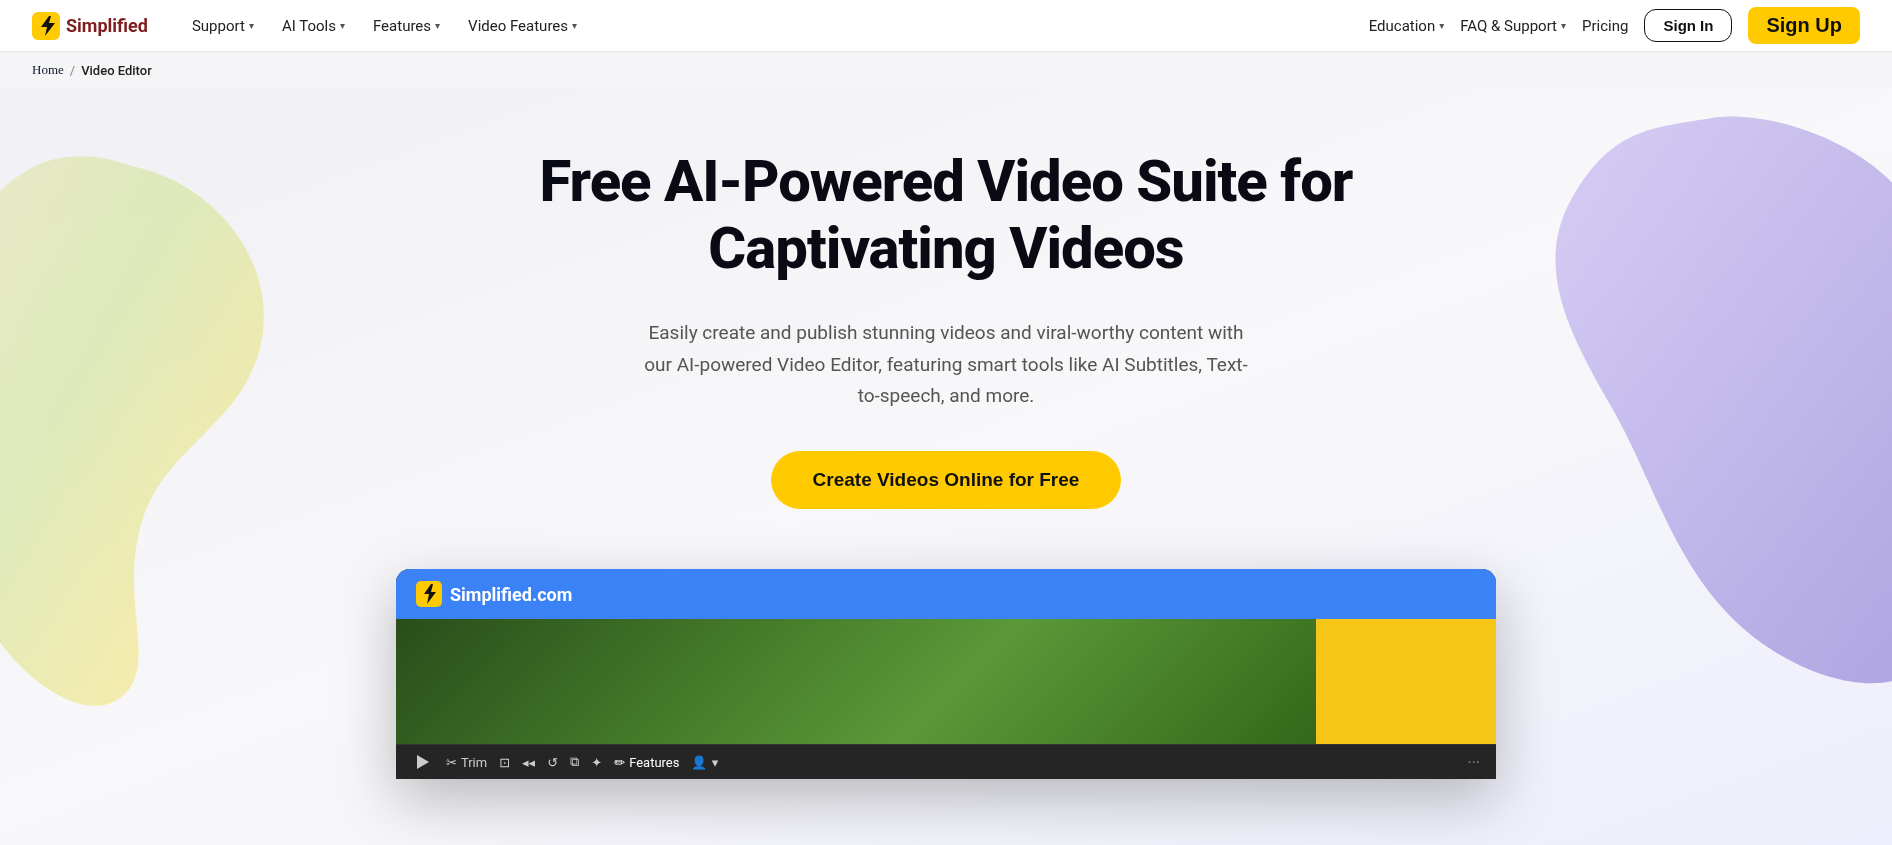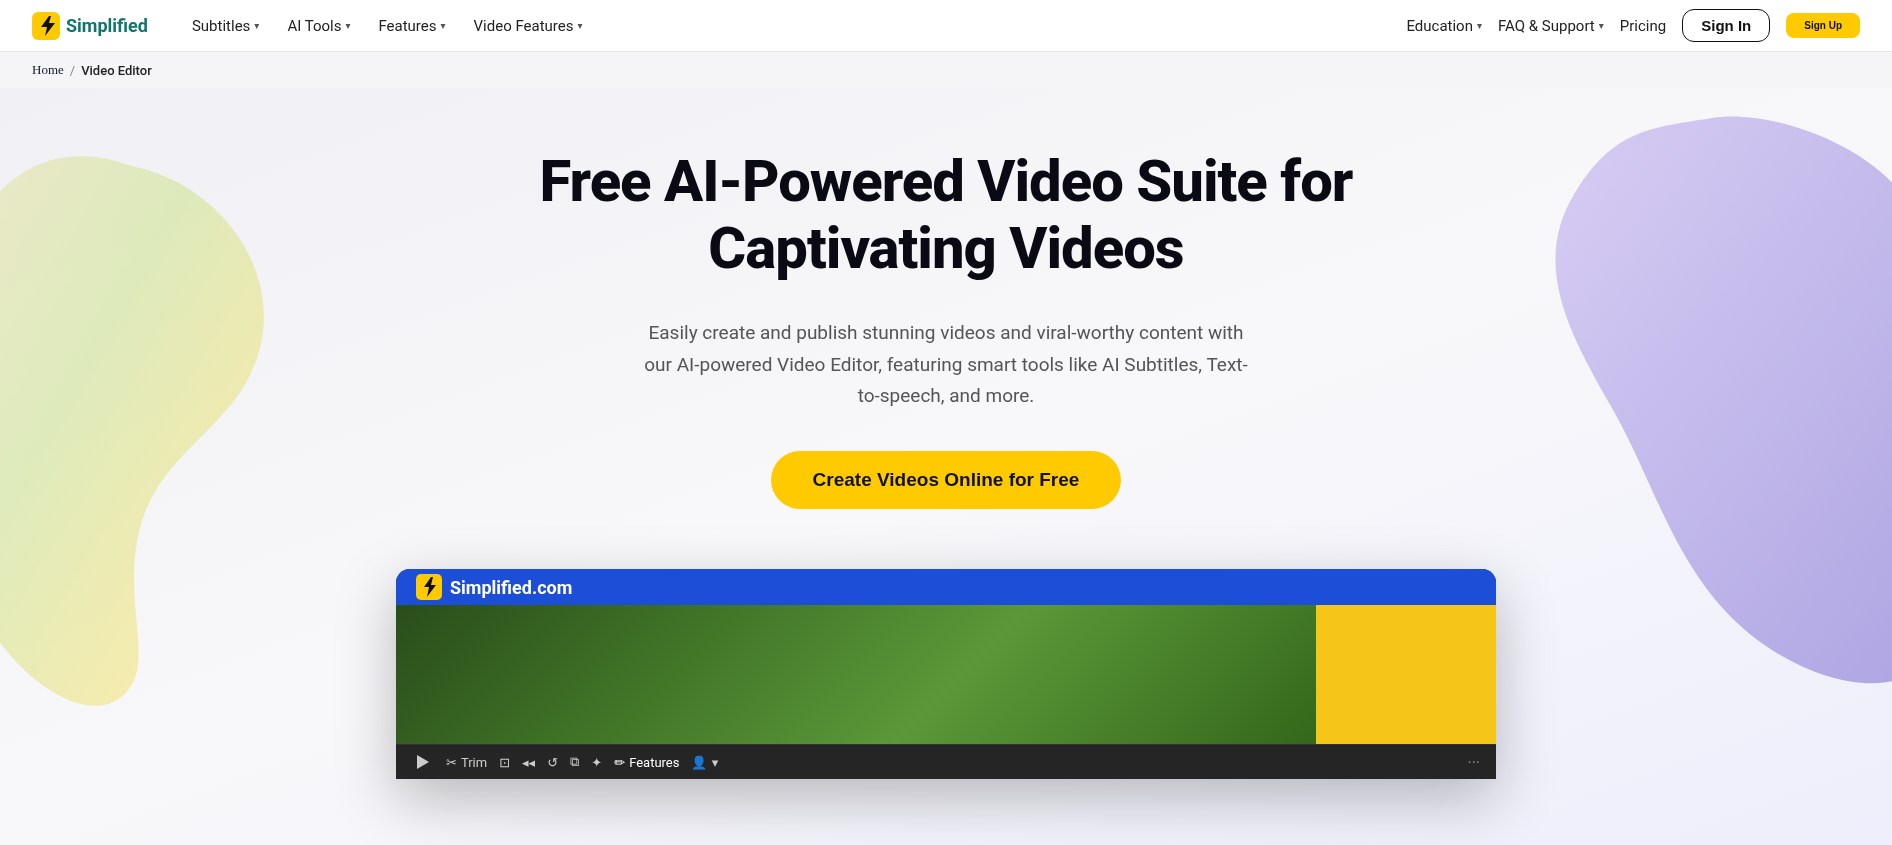--- a/index.html
+++ b/index.html
@@ -29,21 +29,21 @@
       margin-right: 32px;
       text-decoration: none;
     }
     .logo-icon {
       width: 28px;
       height: 28px;
     }
     .logo-text {
       font-size: 18px;
       font-weight: 700;
-      color: #0f766e;
+      color: #7f1d1d;
     }
     .nav-items {
       display: flex;
       align-items: center;
       gap: 4px;
       flex: 1;
     }
     .nav-item {
       display: flex;
       align-items: center;
@@ -82,21 +82,21 @@
       font-size: 15px;
       font-weight: 600;
       cursor: pointer;
       color: #111;
     }
     .btn-signup {
       padding: 7px 18px;
       border: none;
       border-radius: 8px;
       background: #FFCB00;
-      font-size: 10px;
+      font-size: 20px;
       font-weight: 700;
       cursor: pointer;
       color: #111;
     }
 
     
     .breadcrumb {
       padding: 10px 32px;
       display: flex;
       align-items: center;
@@ -190,22 +190,22 @@
       box-shadow: 0 20px 60px rgba(0,0,0,0.25);
     }
     .video-preview-inner {
       display: flex;
       flex-direction: column;
       height: 100%;
     }
     .video-preview-top {
       display: flex;
       align-items: flex-start;
-      padding: 5px 20px;
-      background: #1d4ed8;
+      padding: 12px 20px;
+      background: #3b82f6;
     }
     .video-brand {
       display: flex;
       align-items: center;
       gap: 8px;
     }
     .video-brand-logo {
       width: 26px;
       height: 26px;
     }
@@ -293,21 +293,21 @@
 
     <svg class="logo-icon" viewBox="0 0 28 28" fill="none">
       <rect width="28" height="28" rx="6" fill="#FFCB00"></rect>
       <path d="M17 4L9 15h6l-2 9 10-13h-6l2-7z" fill="#111"></path>
     </svg>
     <span class="logo-text">Simplified</span>
   </a>
 
   <div class="nav-items">
     <div class="nav-item">
-      <span>Subtitles</span>
+      <span>Support</span>
       <span class="nav-chevron">▾</span>
     </div>
     <div class="nav-item">
       <span>AI Tools</span>
       <span class="nav-chevron">▾</span>
     </div>
     <div class="nav-item">
       <span>Features</span>
       <span class="nav-chevron">▾</span>
     </div>

